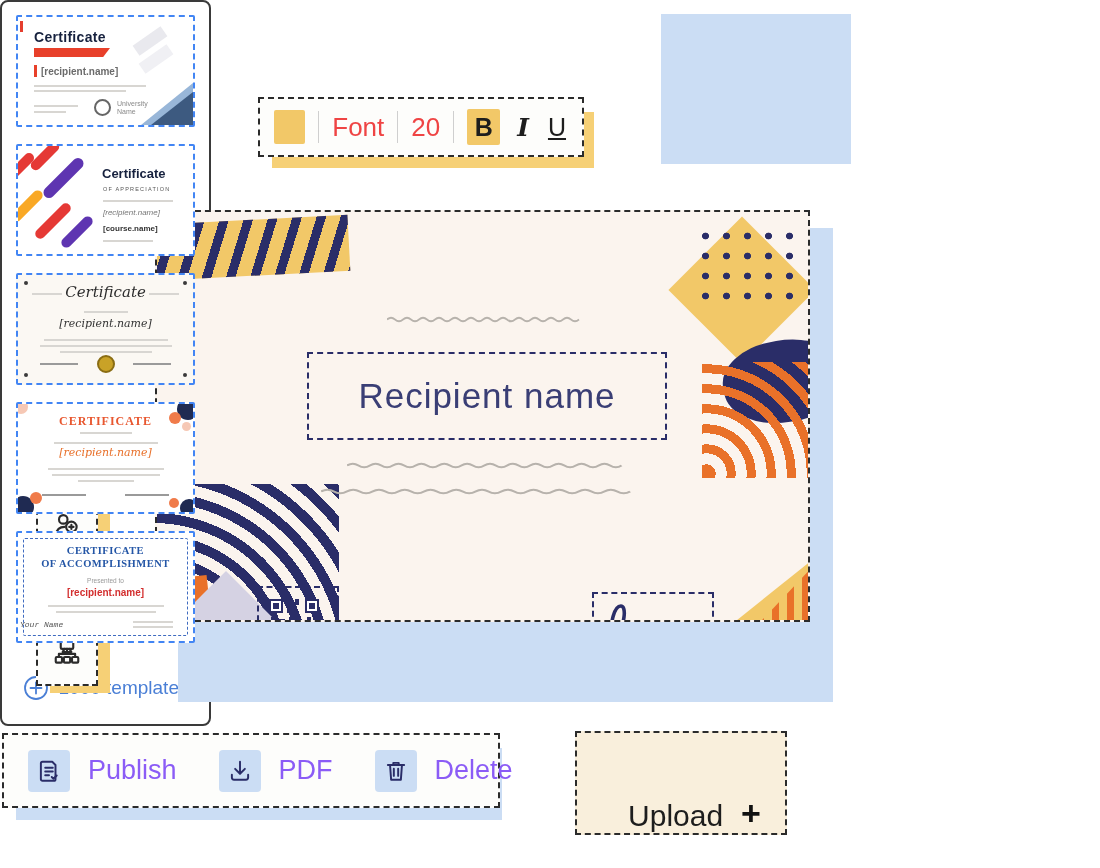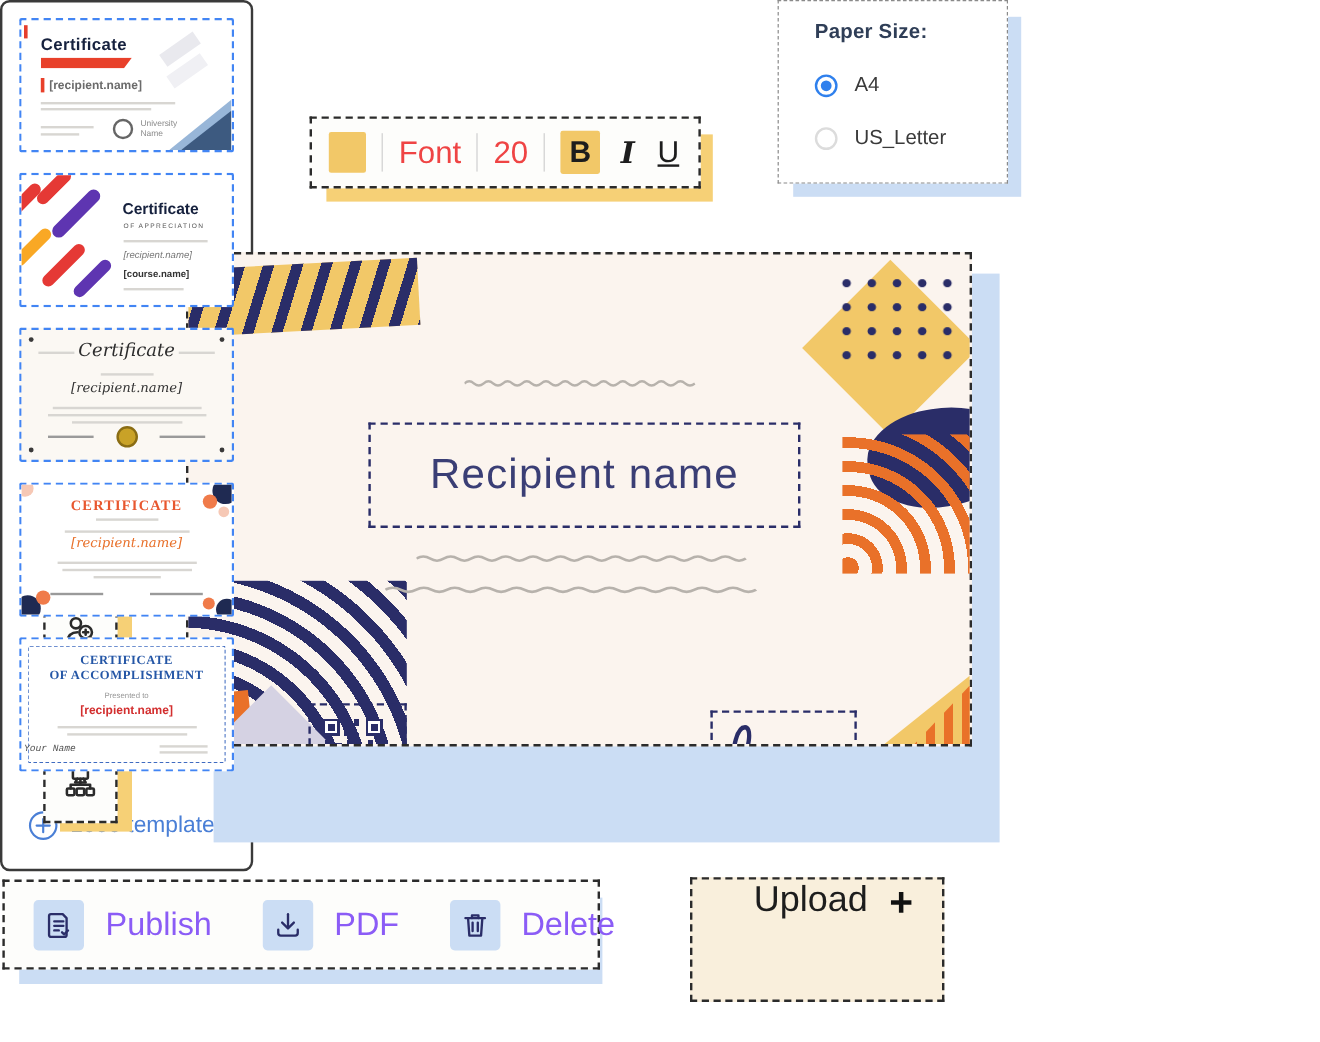--- a/index.html
+++ b/index.html
@@ -84,21 +84,21 @@
   #action-toolbar{left:2px;top:733px;width:498px;height:75px;display:flex;align-items:center;
       padding:0 24px;gap:42px;}
   .action-item{display:flex;align-items:center;gap:18px;}
   .action-icon{width:42px;height:42px;background:#CBDDF4;border-radius:4px;display:flex;
       align-items:center;justify-content:center;}
   .action-icon svg{width:26px;height:26px;}
   .action-label{font-size:27px;color:#8b5cf6;}
 
   
   #upload-btn{left:575px;top:731px;width:212px;height:104px;background:#F9EFDC;display:flex;
-      align-items:flex-start;justify-content:center;gap:18px;padding-left:27px;}
+      align-items:flex-end;justify-content:center;gap:18px;padding-left:27px;}
   #upload-label{font-size:30px;color:#1d1d1d;}
   #upload-plus{font-size:34px;font-weight:bold;color:#111;}
 
   
   #templates-panel{left:888px;top:140px;width:211px;height:726px;background:#fff;
       border:2.5px solid #3a3a3a;border-radius:8px;box-sizing:border-box;
       display:flex;flex-direction:column;padding:13px 14px 8px 14px;gap:17px;}
   .thumb{height:112px;flex:0 0 112px;border:2px dashed #4285F4;border-radius:2px;background:#fff;
       position:relative;overflow:hidden;box-sizing:border-box;}
   .t-abs{position:absolute;}
@@ -171,33 +171,20 @@
     <div class="tb-text">Font</div>
     <div class="vdiv"></div>
     <div class="tb-text">20</div>
     <div class="vdiv"></div>
     <div id="bold-btn">B</div>
     <div id="italic-btn">I</div>
     <div id="underline-btn">U</div>
   </div>
 
   <div id="paper-shadow" class="shadow"></div>
-  <div id="paper-panel" class="panel">
-    <div id="paper-title">Paper Size:</div>
-    <div class="radio-row">
-      <div class="radio on">
-          <div class="dot"></div>
-        </div>
-      <div class="radio-label">A4</div>
-    </div>
-    <div class="radio-row">
-      <div class="radio off"></div>
-      <div class="radio-label">US_Letter</div>
-    </div>
-  </div>
 
   <div id="side-shadow" class="shadow"></div>
   <div id="side-toolbar" class="panel">
     <div class="side-cell" id="side-cell-settings">
       <svg viewBox="0 0 24 24">
         <circle cx="12" cy="12" r="8.6" fill="none" stroke="#E9A23B" stroke-width="4.4" stroke-dasharray="3.4 3.35"></circle>
         <circle cx="12" cy="12" r="4.6" fill="none" stroke="#E9A23B" stroke-width="2.6"></circle>
       </svg>
     </div>
     <div class="side-cell">

